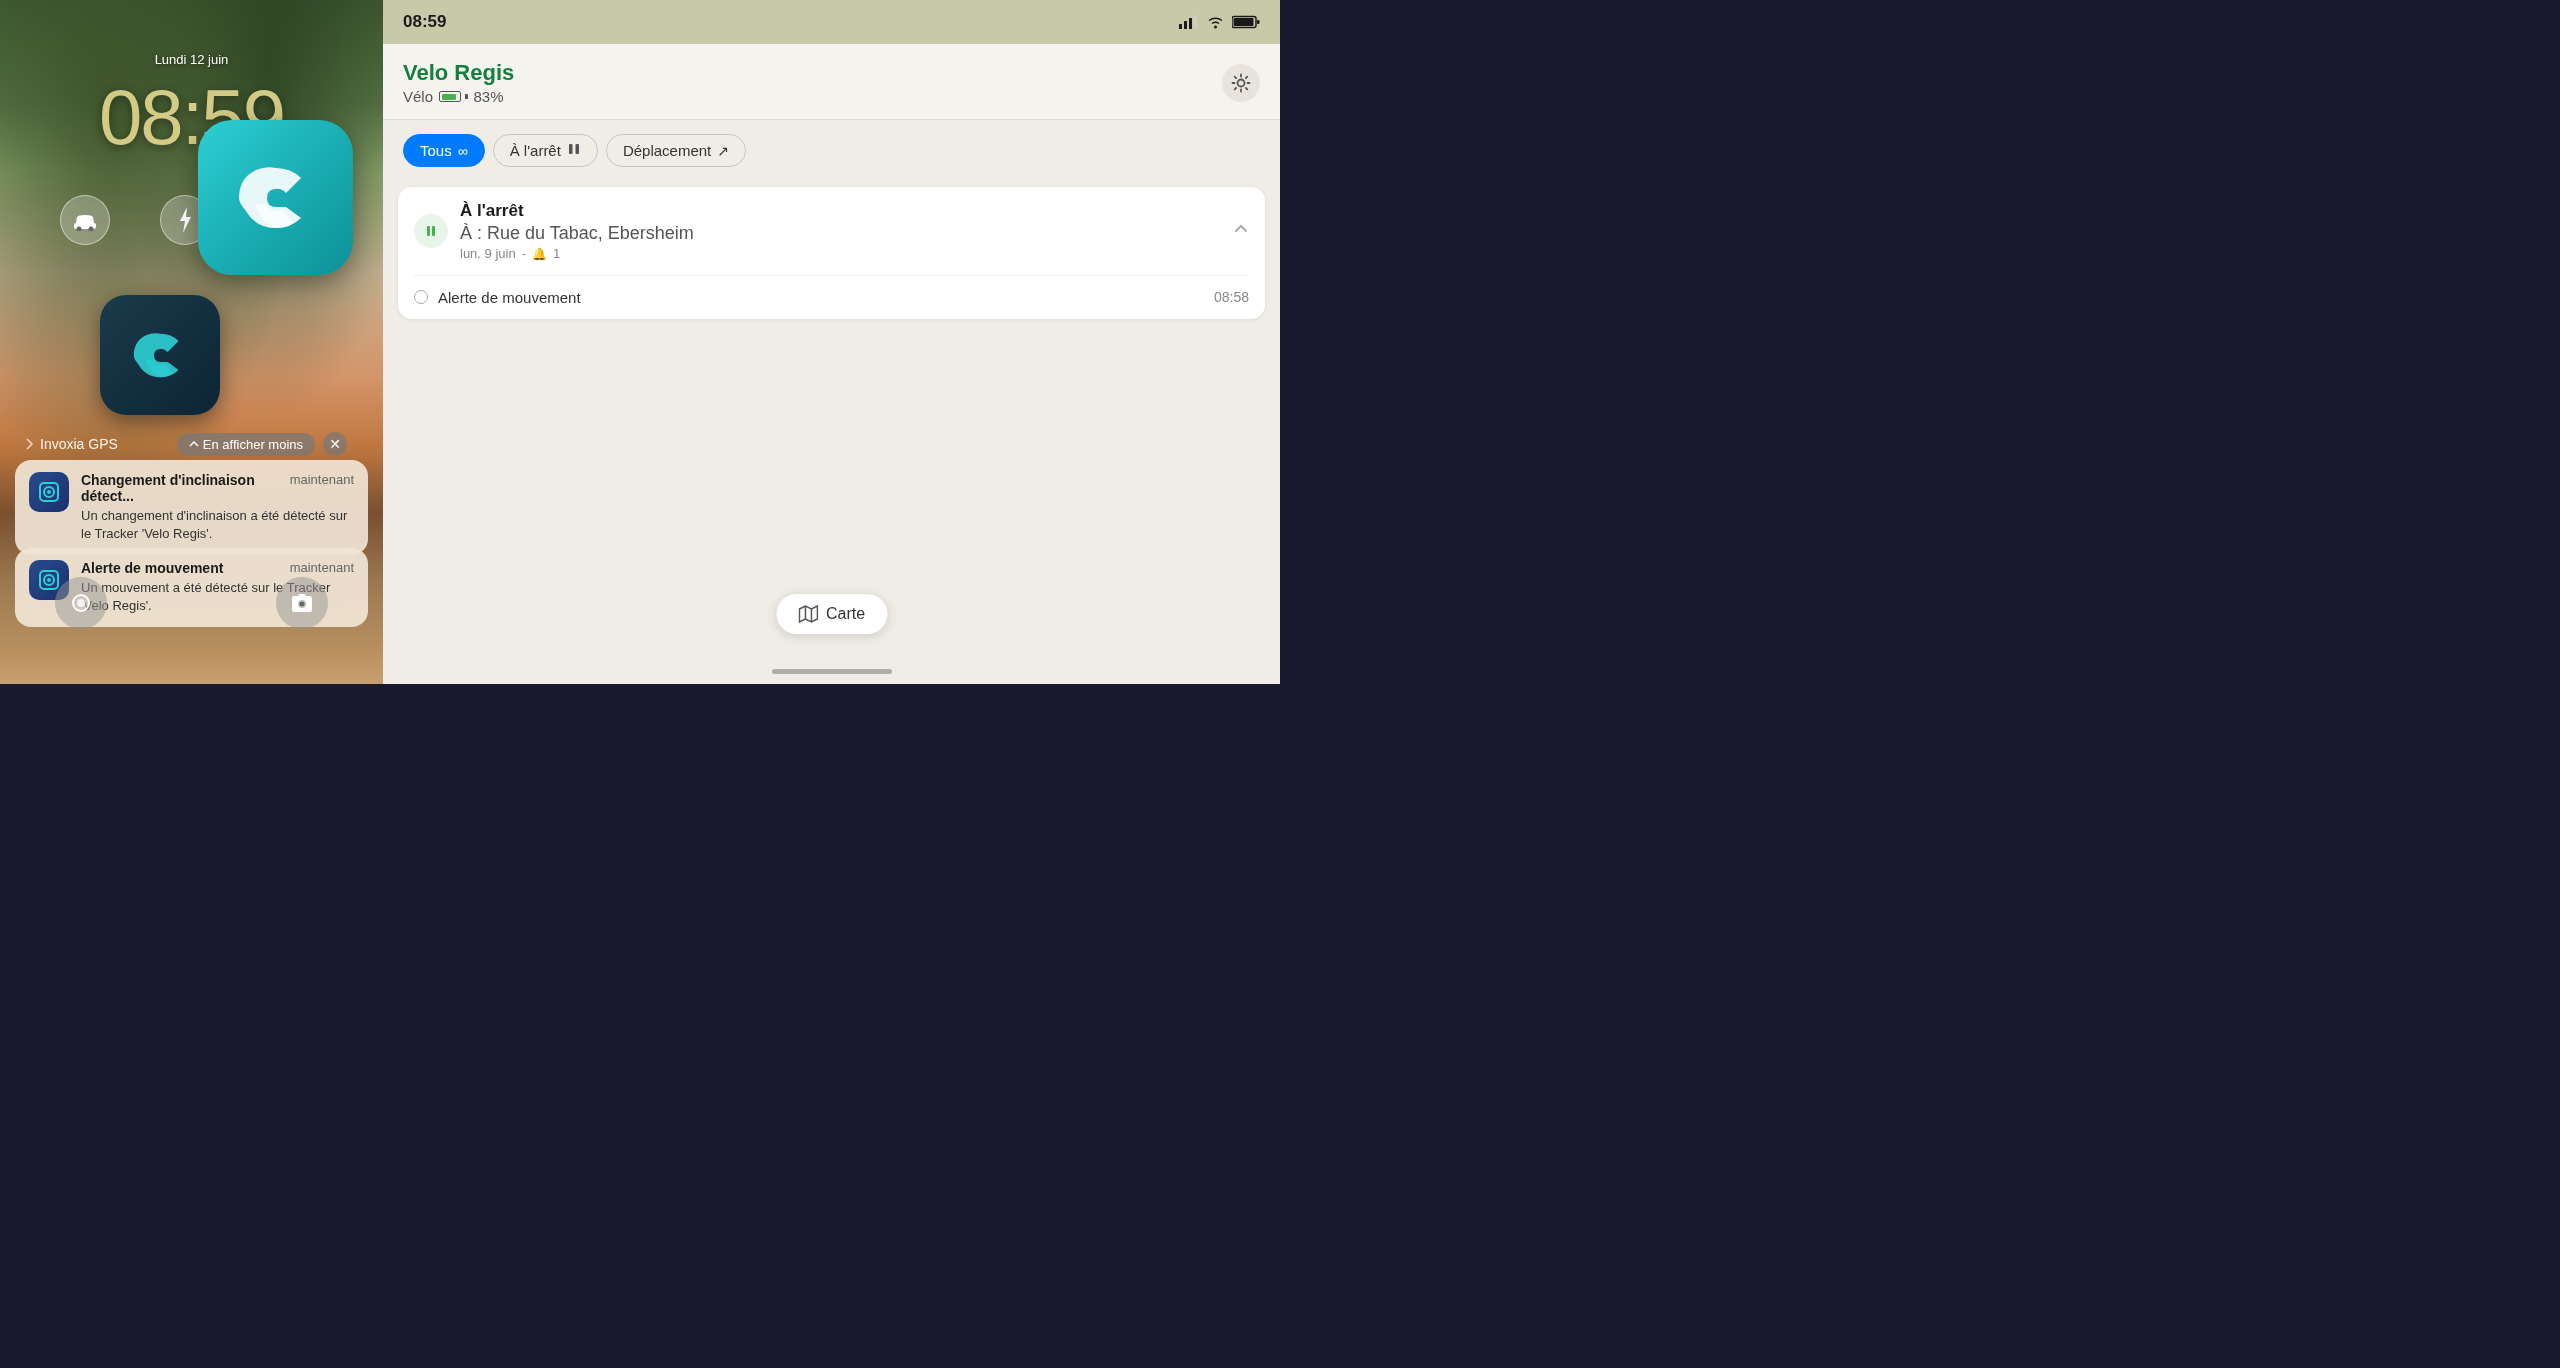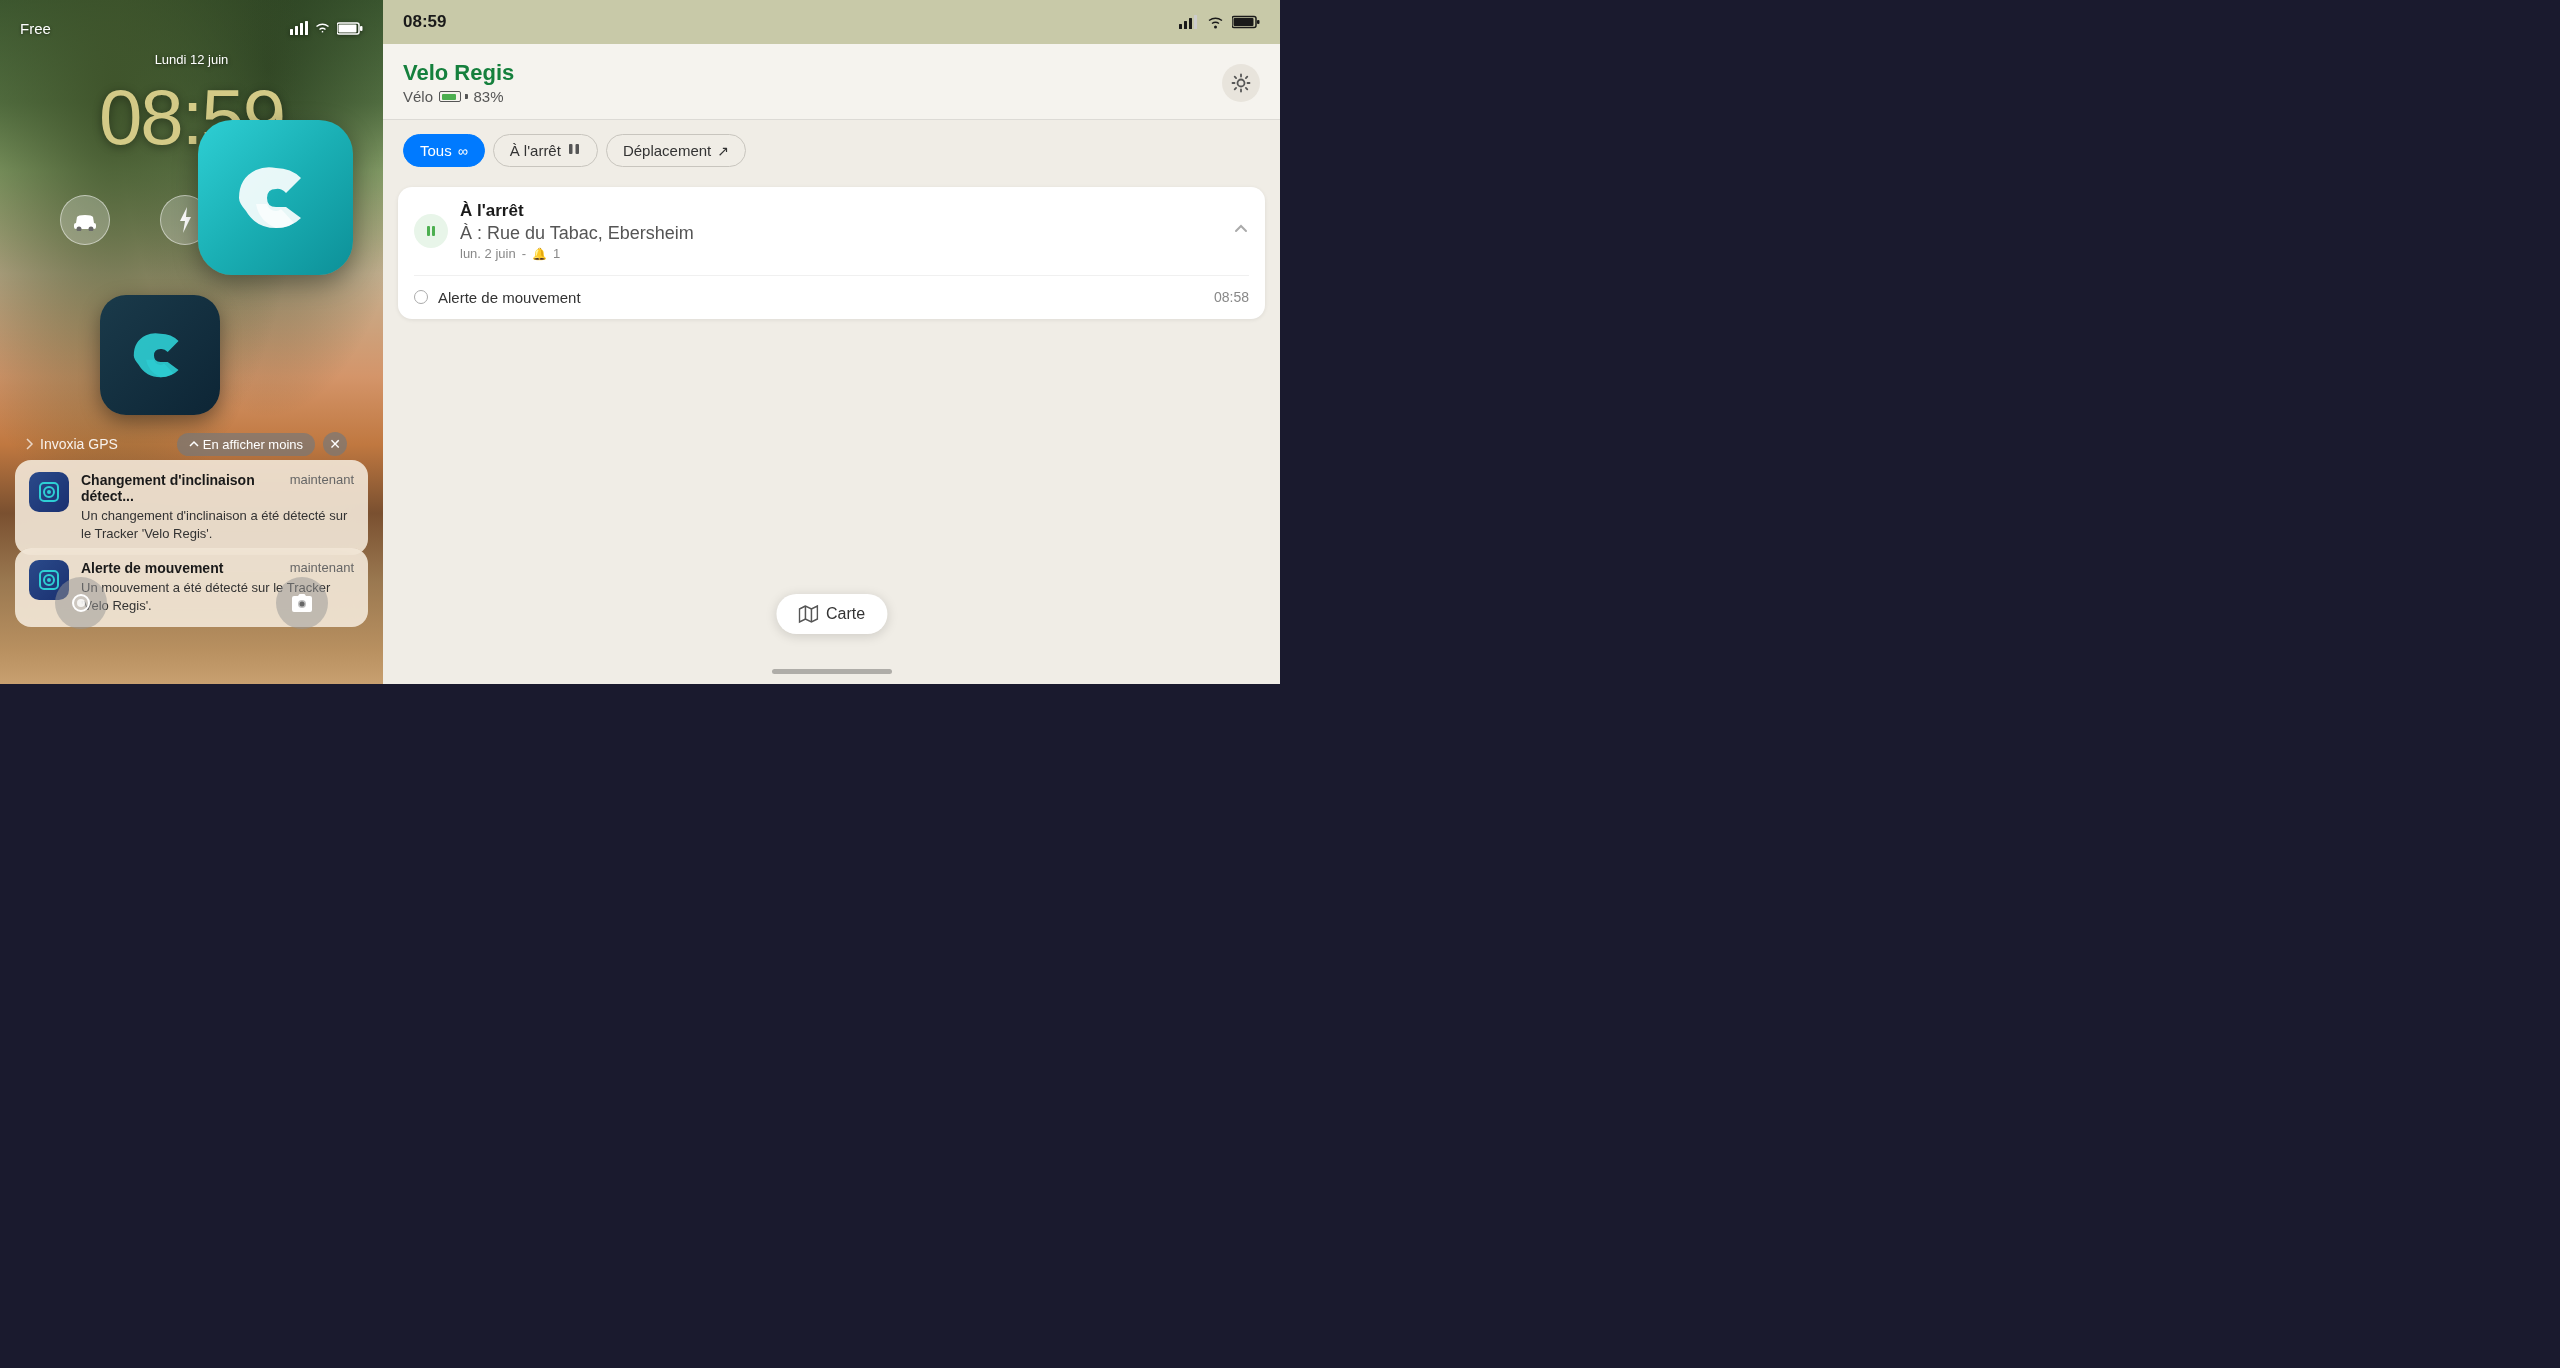--- a/index.html
+++ b/index.html
@@ -558,44 +558,20 @@
       border-radius: 3px;
       opacity: 0.3;
     }
   </style>
 </head>
 <body>
 
 <div class="iphone-screen">
   <div class="iphone-bg"></div>
 
-  <div class="status-bar">
-    <span class="carrier">Free</span>
-    <div class="status-icons">
-
-      <svg width="18" height="14" viewBox="0 0 18 14">
-        <rect x="0" y="8" width="3" height="6" fill="white" rx="0.5"></rect>
-        <rect x="5" y="5" width="3" height="9" fill="white" rx="0.5"></rect>
-        <rect x="10" y="2" width="3" height="12" fill="white" rx="0.5"></rect>
-        <rect x="15" y="0" width="3" height="14" fill="white" rx="0.5"></rect>
-      </svg>
-
-      <svg width="17" height="13" viewBox="0 0 17 13">
-        <path d="M8.5 10.5 a0.8 0.8 0 1 1 0.001 0" fill="white"></path>
-        <path d="M5.5 7.5 Q8.5 5 11.5 7.5" stroke="white" stroke-width="1.5" fill="none"></path>
-        <path d="M2.5 4.5 Q8.5 0 14.5 4.5" stroke="white" stroke-width="1.5" fill="none"></path>
-      </svg>
-
-      <svg width="26" height="13" viewBox="0 0 26 13">
-        <rect x="0" y="1" width="22" height="11" rx="2" stroke="white" stroke-width="1.5" fill="none"></rect>
-        <rect x="23" y="4" width="2.5" height="5" rx="1" fill="white"></rect>
-        <rect x="1.5" y="2.5" width="18" height="8" rx="1" fill="white"></rect>
-      </svg>
-    </div>
-  </div>
 
   <div class="date-label">Lundi 12 juin</div>
 
   <div class="clock">
     <span>08:59</span>
   </div>
 
   <div class="lock-icons-row">
     <div class="lock-icon-circle">
       <svg width="26" height="22" viewBox="0 0 26 22" fill="white">
@@ -772,21 +748,21 @@
       <div class="status-circle">
         <svg width="16" height="16" viewBox="0 0 16 16" fill="none">
           <rect x="4" y="3" width="3" height="10" rx="1" fill="#4caf50"></rect>
           <rect x="9" y="3" width="3" height="10" rx="1" fill="#4caf50"></rect>
         </svg>
       </div>
       <div class="history-info">
         <div class="history-status-name">À l'arrêt</div>
         <div class="history-location">À : Rue du Tabac, Ebersheim</div>
         <div class="history-date">
-          <span>lun. 2 juin</span>
+          <span>lun. 9 juin</span>
           <span>-</span>
           <span class="bell-icon-small">🔔</span>
           <span>1</span>
         </div>
       </div>
       <div class="chevron-up">
         <svg width="16" height="16" viewBox="0 0 16 16" fill="none">
           <path d="M3 10 L8 5 L13 10" stroke="#aaa" stroke-width="2" stroke-linecap="round"></path>
         </svg>
       </div>

